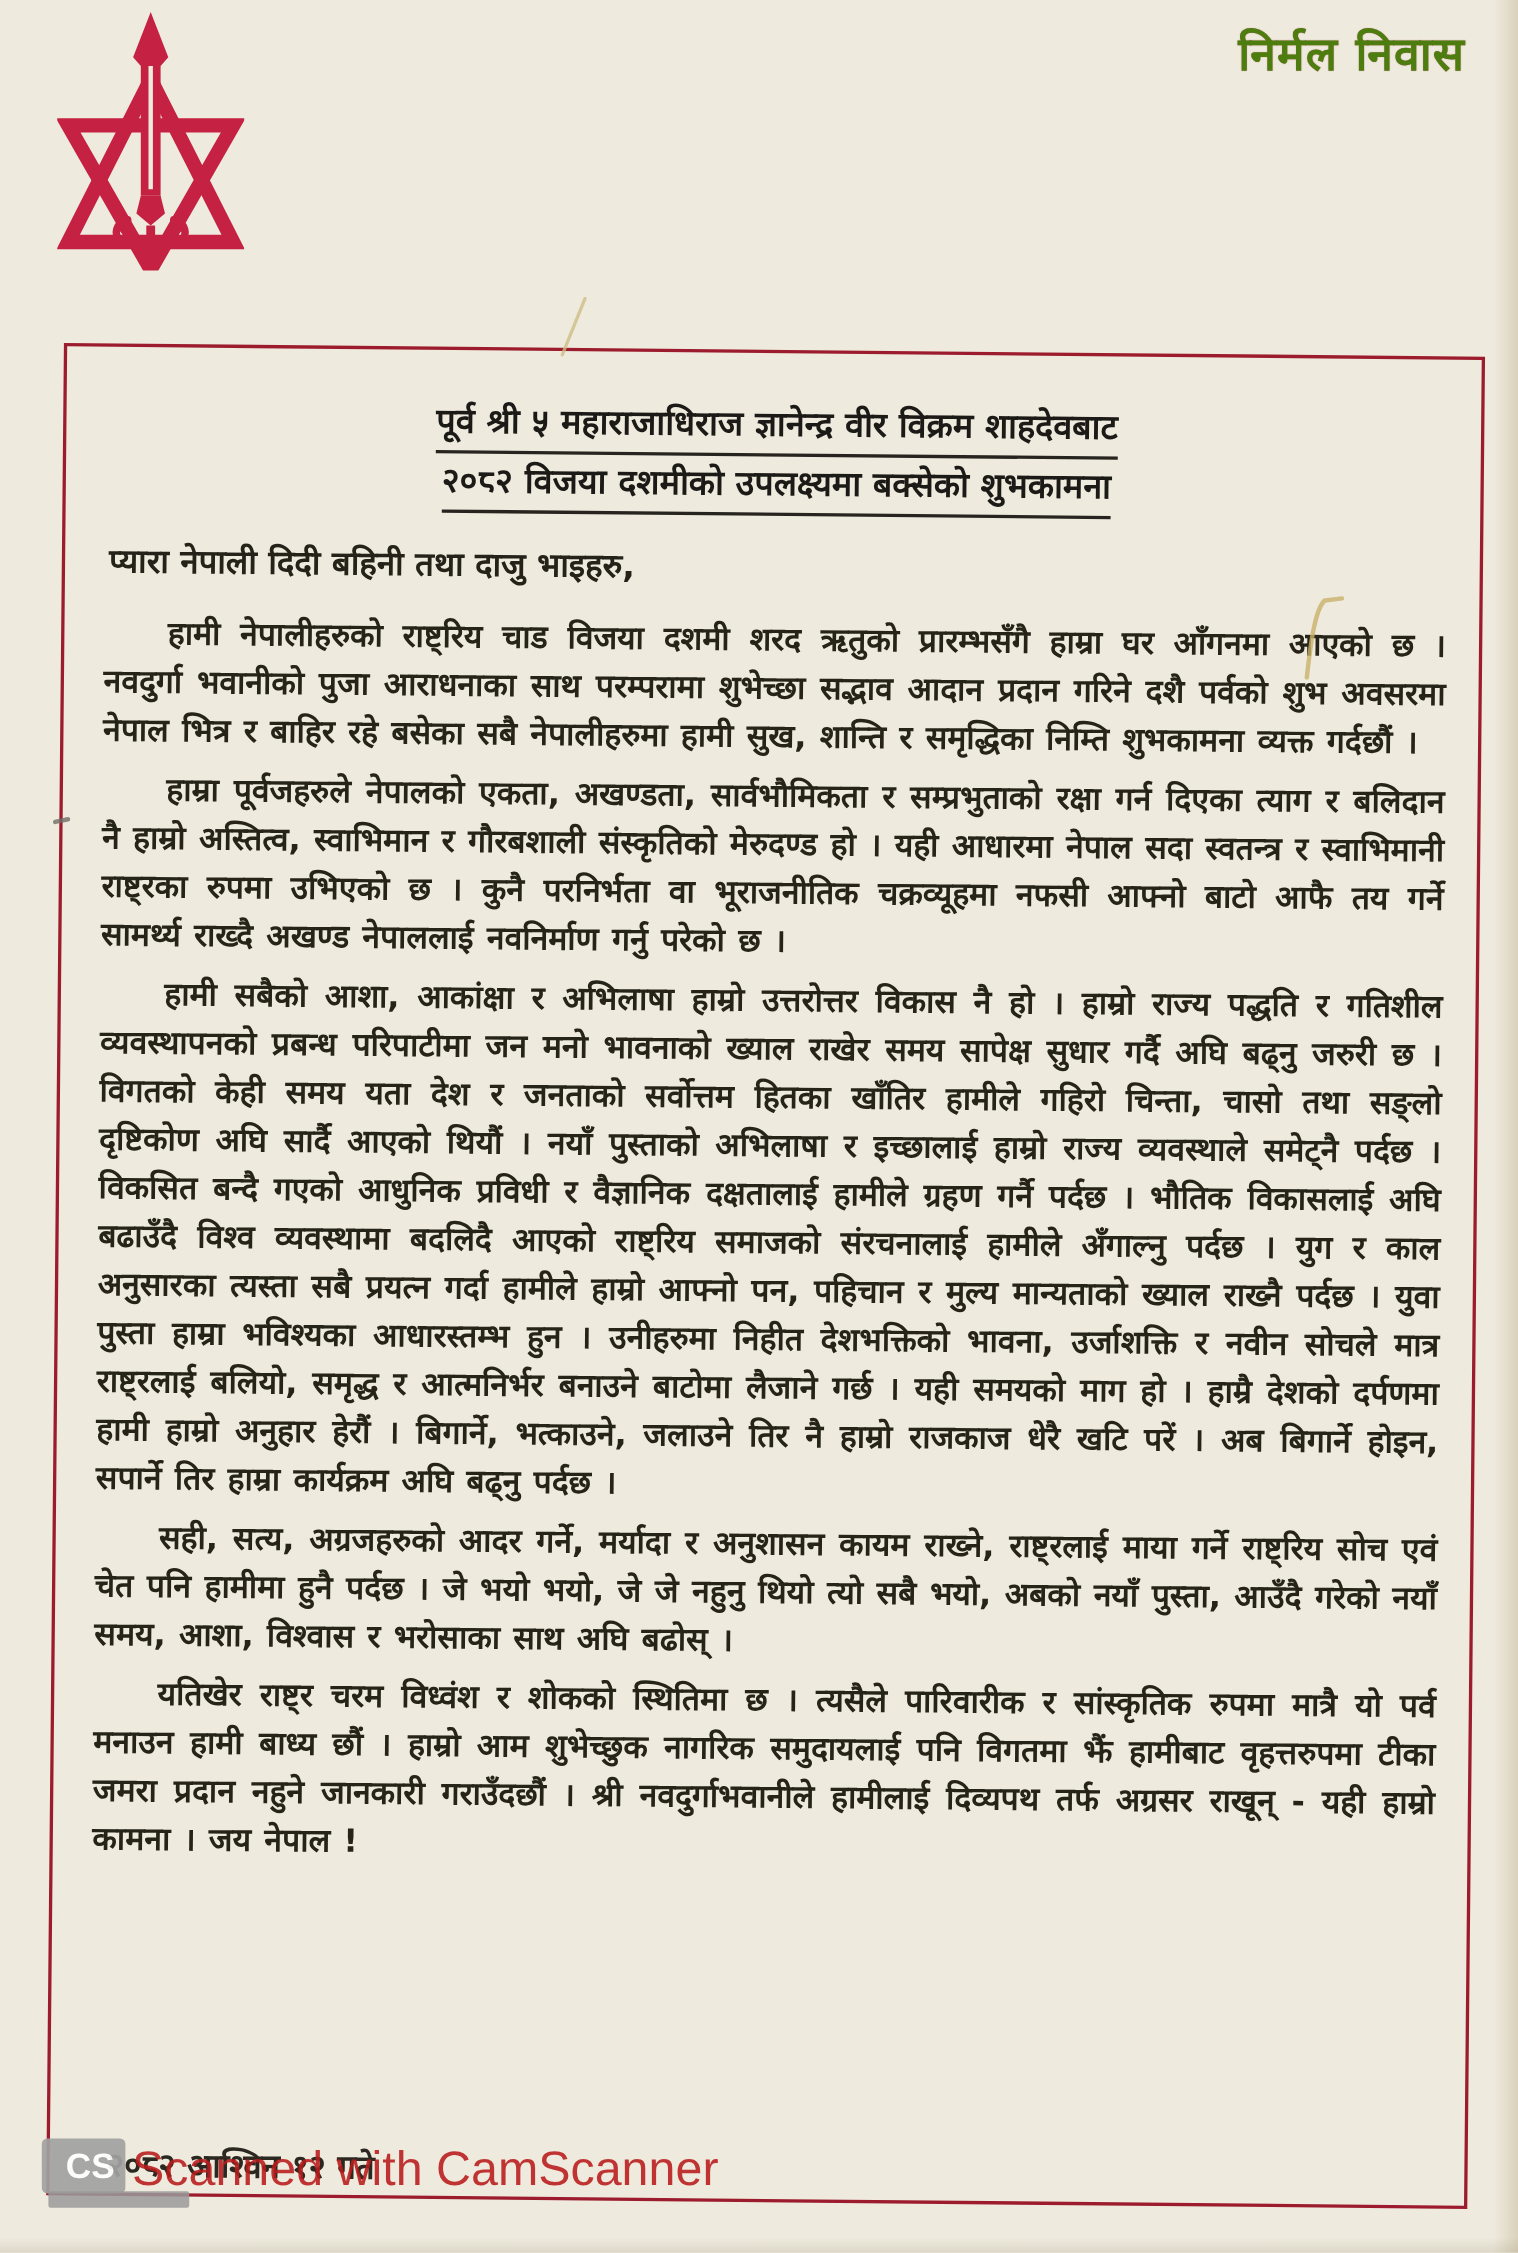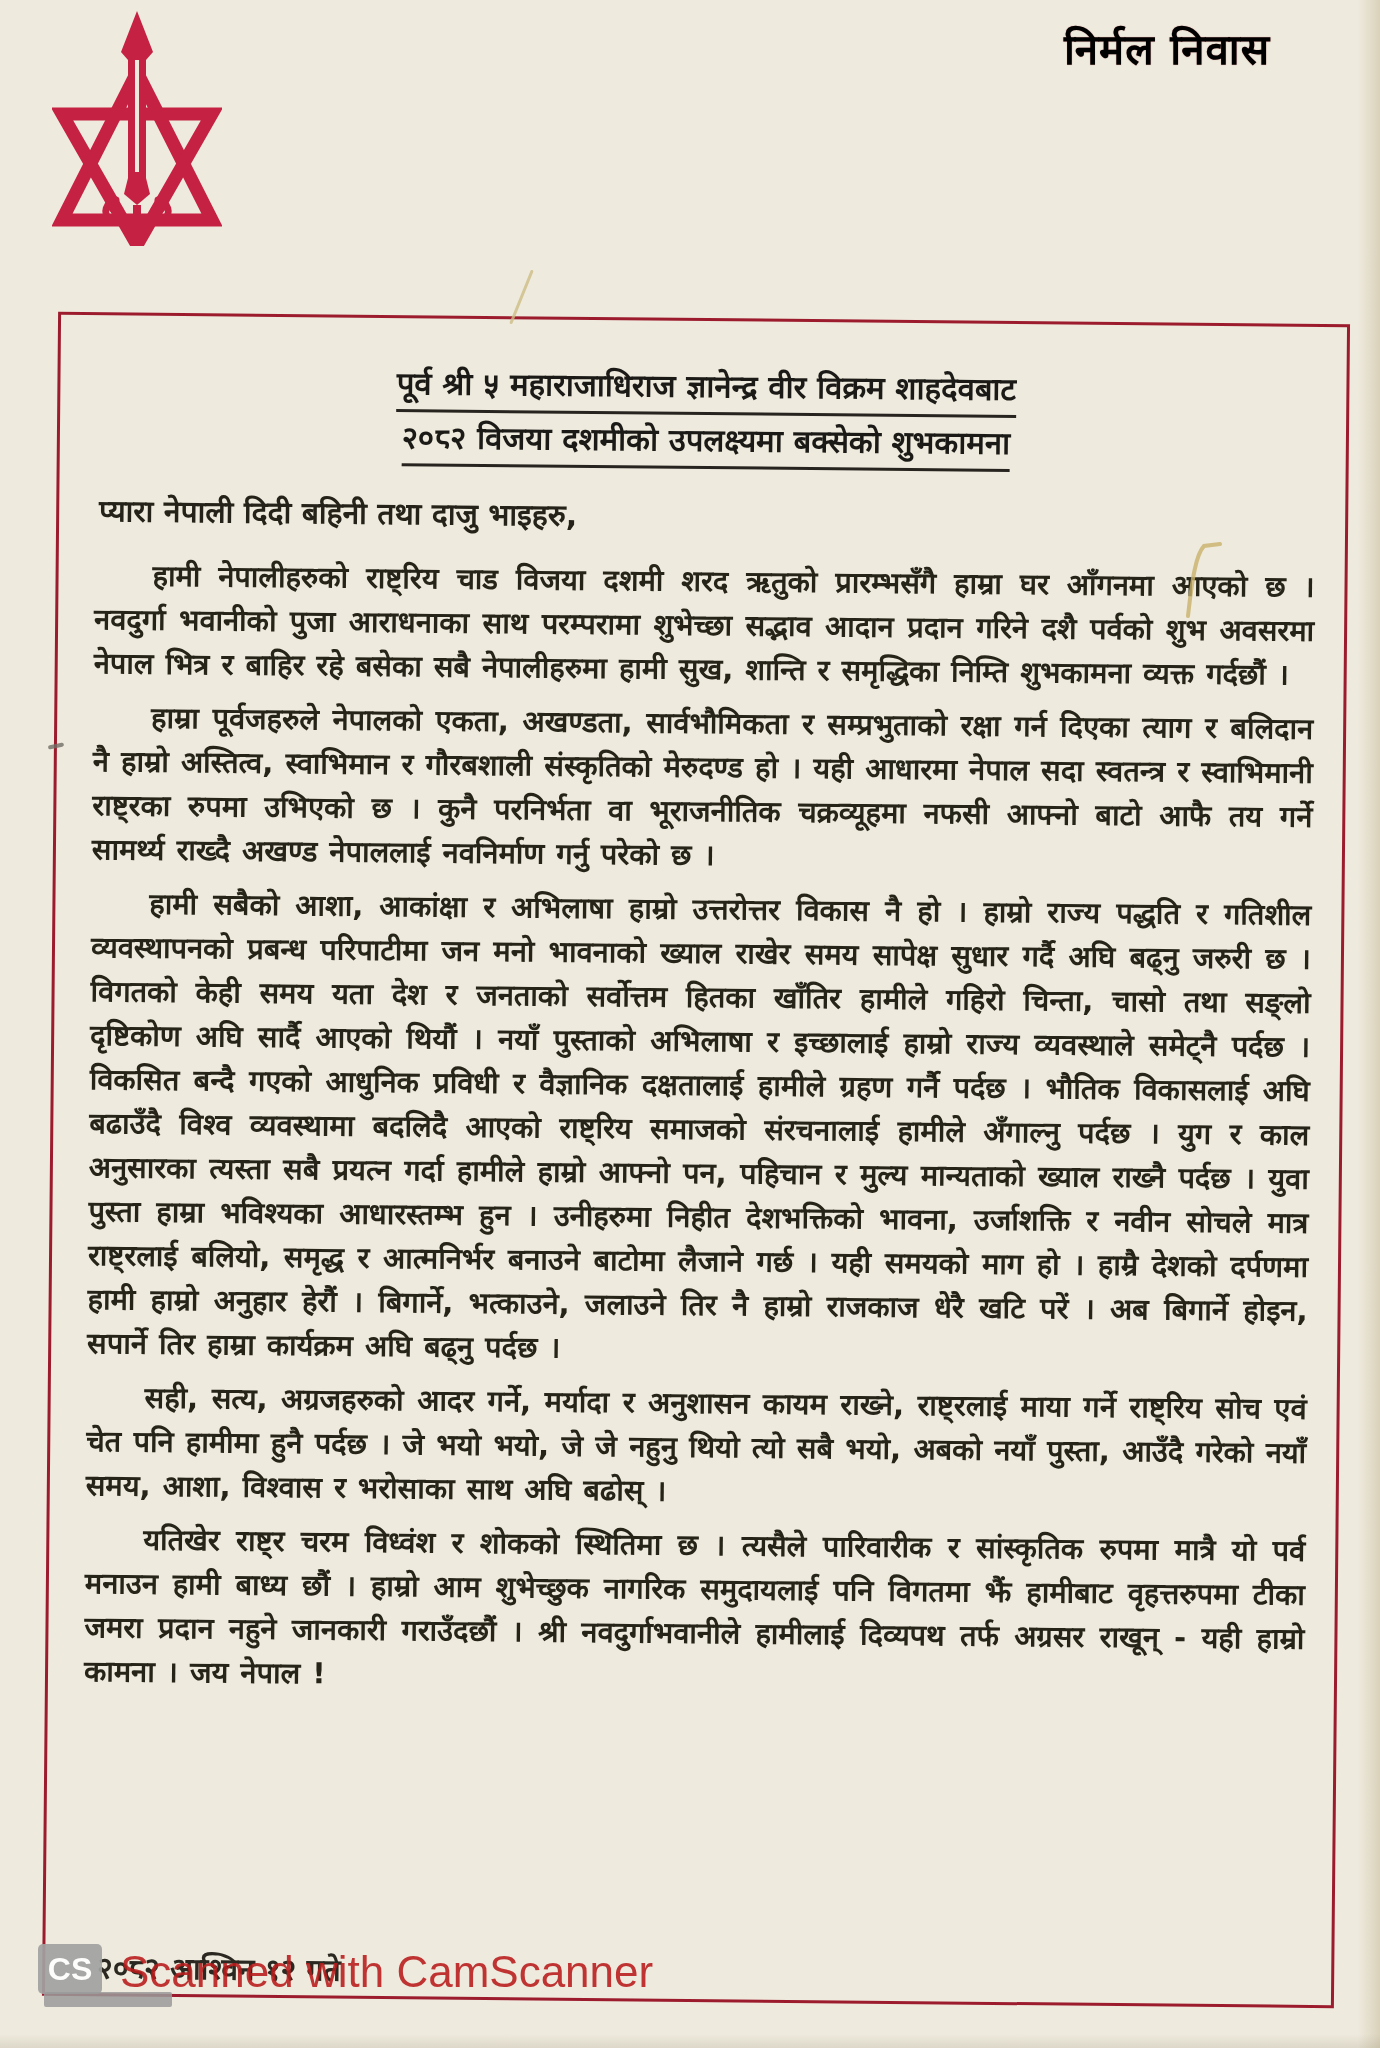--- a/index.html
+++ b/index.html
@@ -17,21 +17,21 @@
   .scan-shade-bottom{
     position:absolute;left:0;bottom:0;width:1380px;height:14px;
     background:linear-gradient(to bottom, rgba(120,110,80,0), rgba(120,110,80,.15));
     pointer-events:none;
   }
 
   
   .emblem{position:absolute;left:52px;top:8px;width:170px;height:238px;}
   .letterhead{
     position:absolute;right:48px;top:18px;width:330px;
-    text-align:center;color:#000000;font-weight:bold;
+    text-align:right;color:#4d7c0f;font-weight:bold;
     font-size:42px;line-height:64px;letter-spacing:1px;
     text-shadow:0 0 1px rgba(168,28,43,.55);
   }
 
   
   .letter-box{
     position:absolute;left:50px;top:318px;width:1292px;height:1684px;
     border:3px solid #9c1c2e;
     transform:rotate(0.55deg);
     box-sizing:border-box;
@@ -66,21 +66,21 @@
     position:absolute;left:520px;top:268px;width:3px;height:58px;
     background:#cdbd85;transform:rotate(22deg);opacity:.8;border-radius:2px;
   }
 
   
   .watermark{position:absolute;left:38px;top:1942px;width:760px;height:62px;z-index:4;}
   .cs-badge{
     position:absolute;left:0;top:2px;width:64px;height:50px;
     background:#a2a2a2;border-radius:5px;
     color:#ffffff;font-weight:bold;font-size:32px;line-height:50px;text-align:center;
-    font-family:"Liberation Sans",sans-serif;opacity:.92;
+    font-family:"Liberation Sans",sans-serif;opacity:.92;padding-left:12px;
   }
   .cs-badge-fold{
     position:absolute;left:6px;top:50px;width:128px;height:15px;
     background:#9a9a9a;border-radius:2px;opacity:.85;
   }
   .cs-text{
     position:absolute;left:82px;top:0;width:670px;
     color:#b91c1c;font-size:44px;line-height:60px;font-weight:400;
     font-family:"Liberation Sans",sans-serif;opacity:.88;white-space:nowrap;
   }

